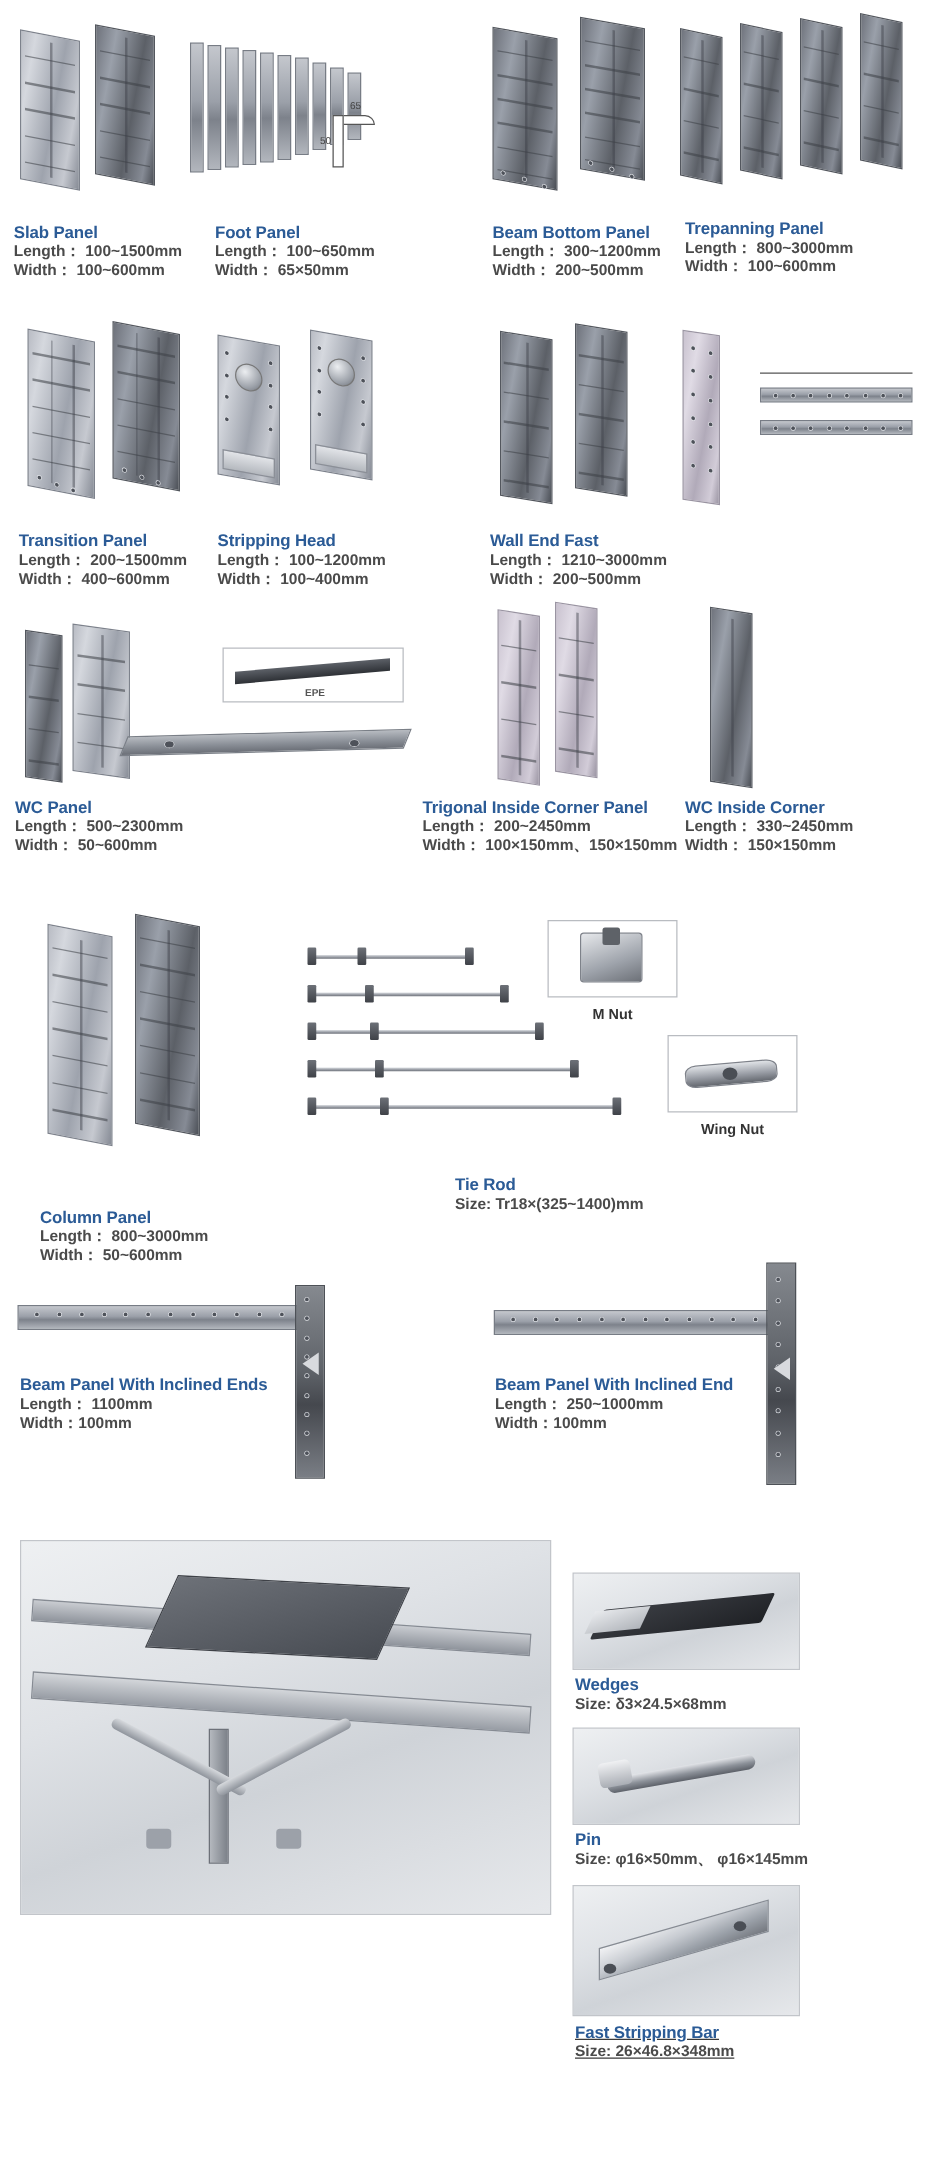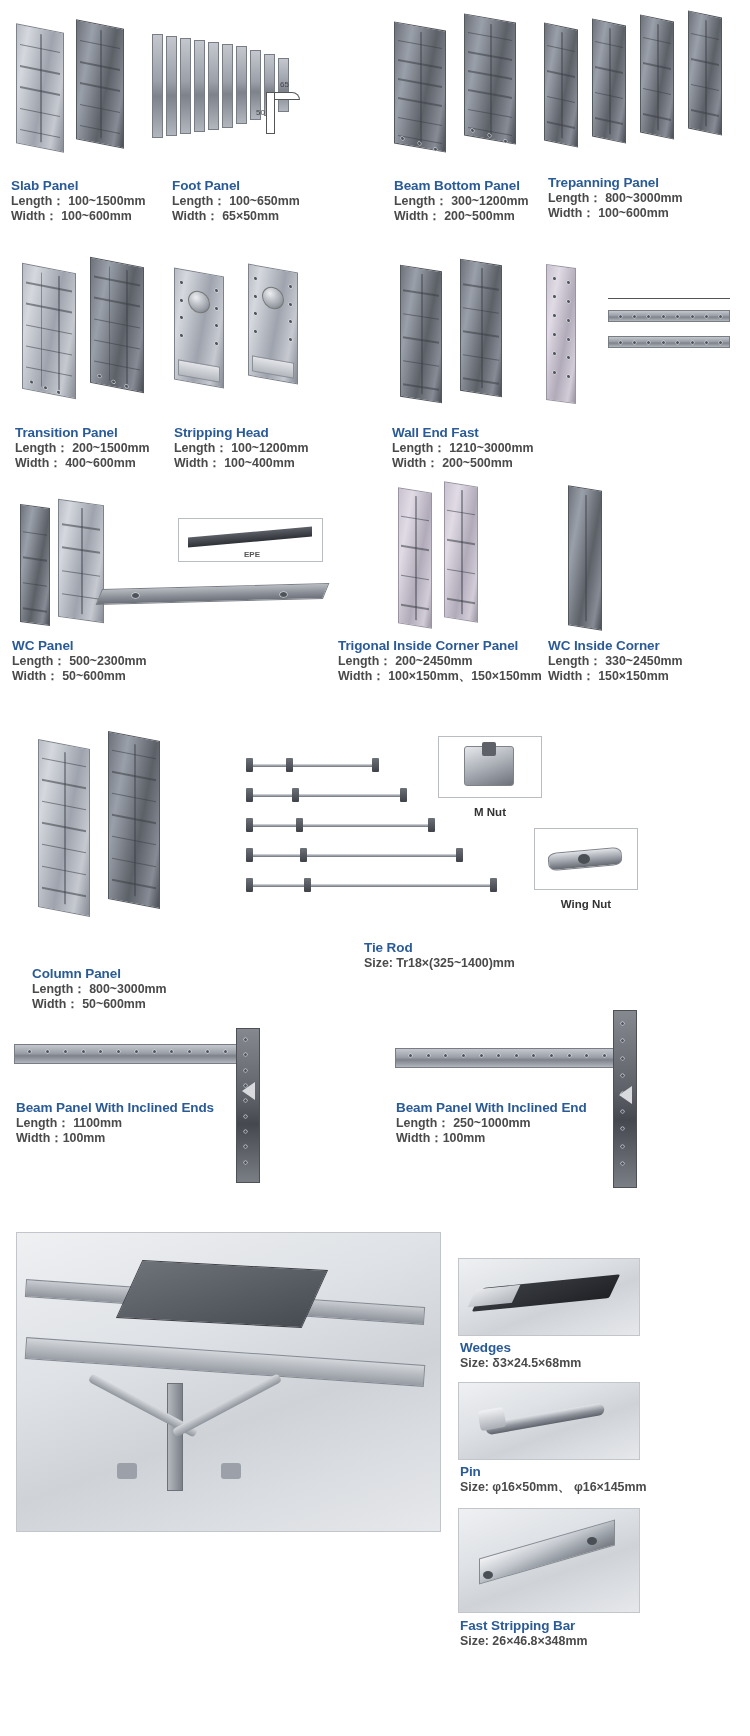--- a/index.html
+++ b/index.html
@@ -667,18 +667,18 @@
   <div class="item" style="left:460px;top:1464px;width:260px;">
     <div class="title">Pin</div>
     <div class="spec">Size: φ16×50mm、 φ16×145mm</div>
   </div>
 
   <div class="photo" style="left:458px;top:1508px;width:182px;height:105px;">
     <div style="position:absolute;left:20px;top:30px;width:136px;height:26px;background:linear-gradient(170deg,#f1f2f4,#c6cad0 40%,#9aa0a8 70%,#74787f);transform:skewY(-16deg);border:1px solid #868b93;"></div>
     <div style="position:absolute;left:24px;top:62px;width:10px;height:8px;background:#4a4e55;border-radius:50%;"></div>
     <div style="position:absolute;left:128px;top:28px;width:10px;height:8px;background:#4a4e55;border-radius:50%;"></div>
   </div>
-  <div class="item" style="left:460px;top:1618px;width:240px;">
+  <div class="item" style="left:460px;top:1618px;width:240px;text-decoration:underline;">
     <div class="title">Fast Stripping Bar</div>
     <div class="spec">Size: 26×46.8×348mm</div>
   </div>
 
 </div>
 
 </body></html>

